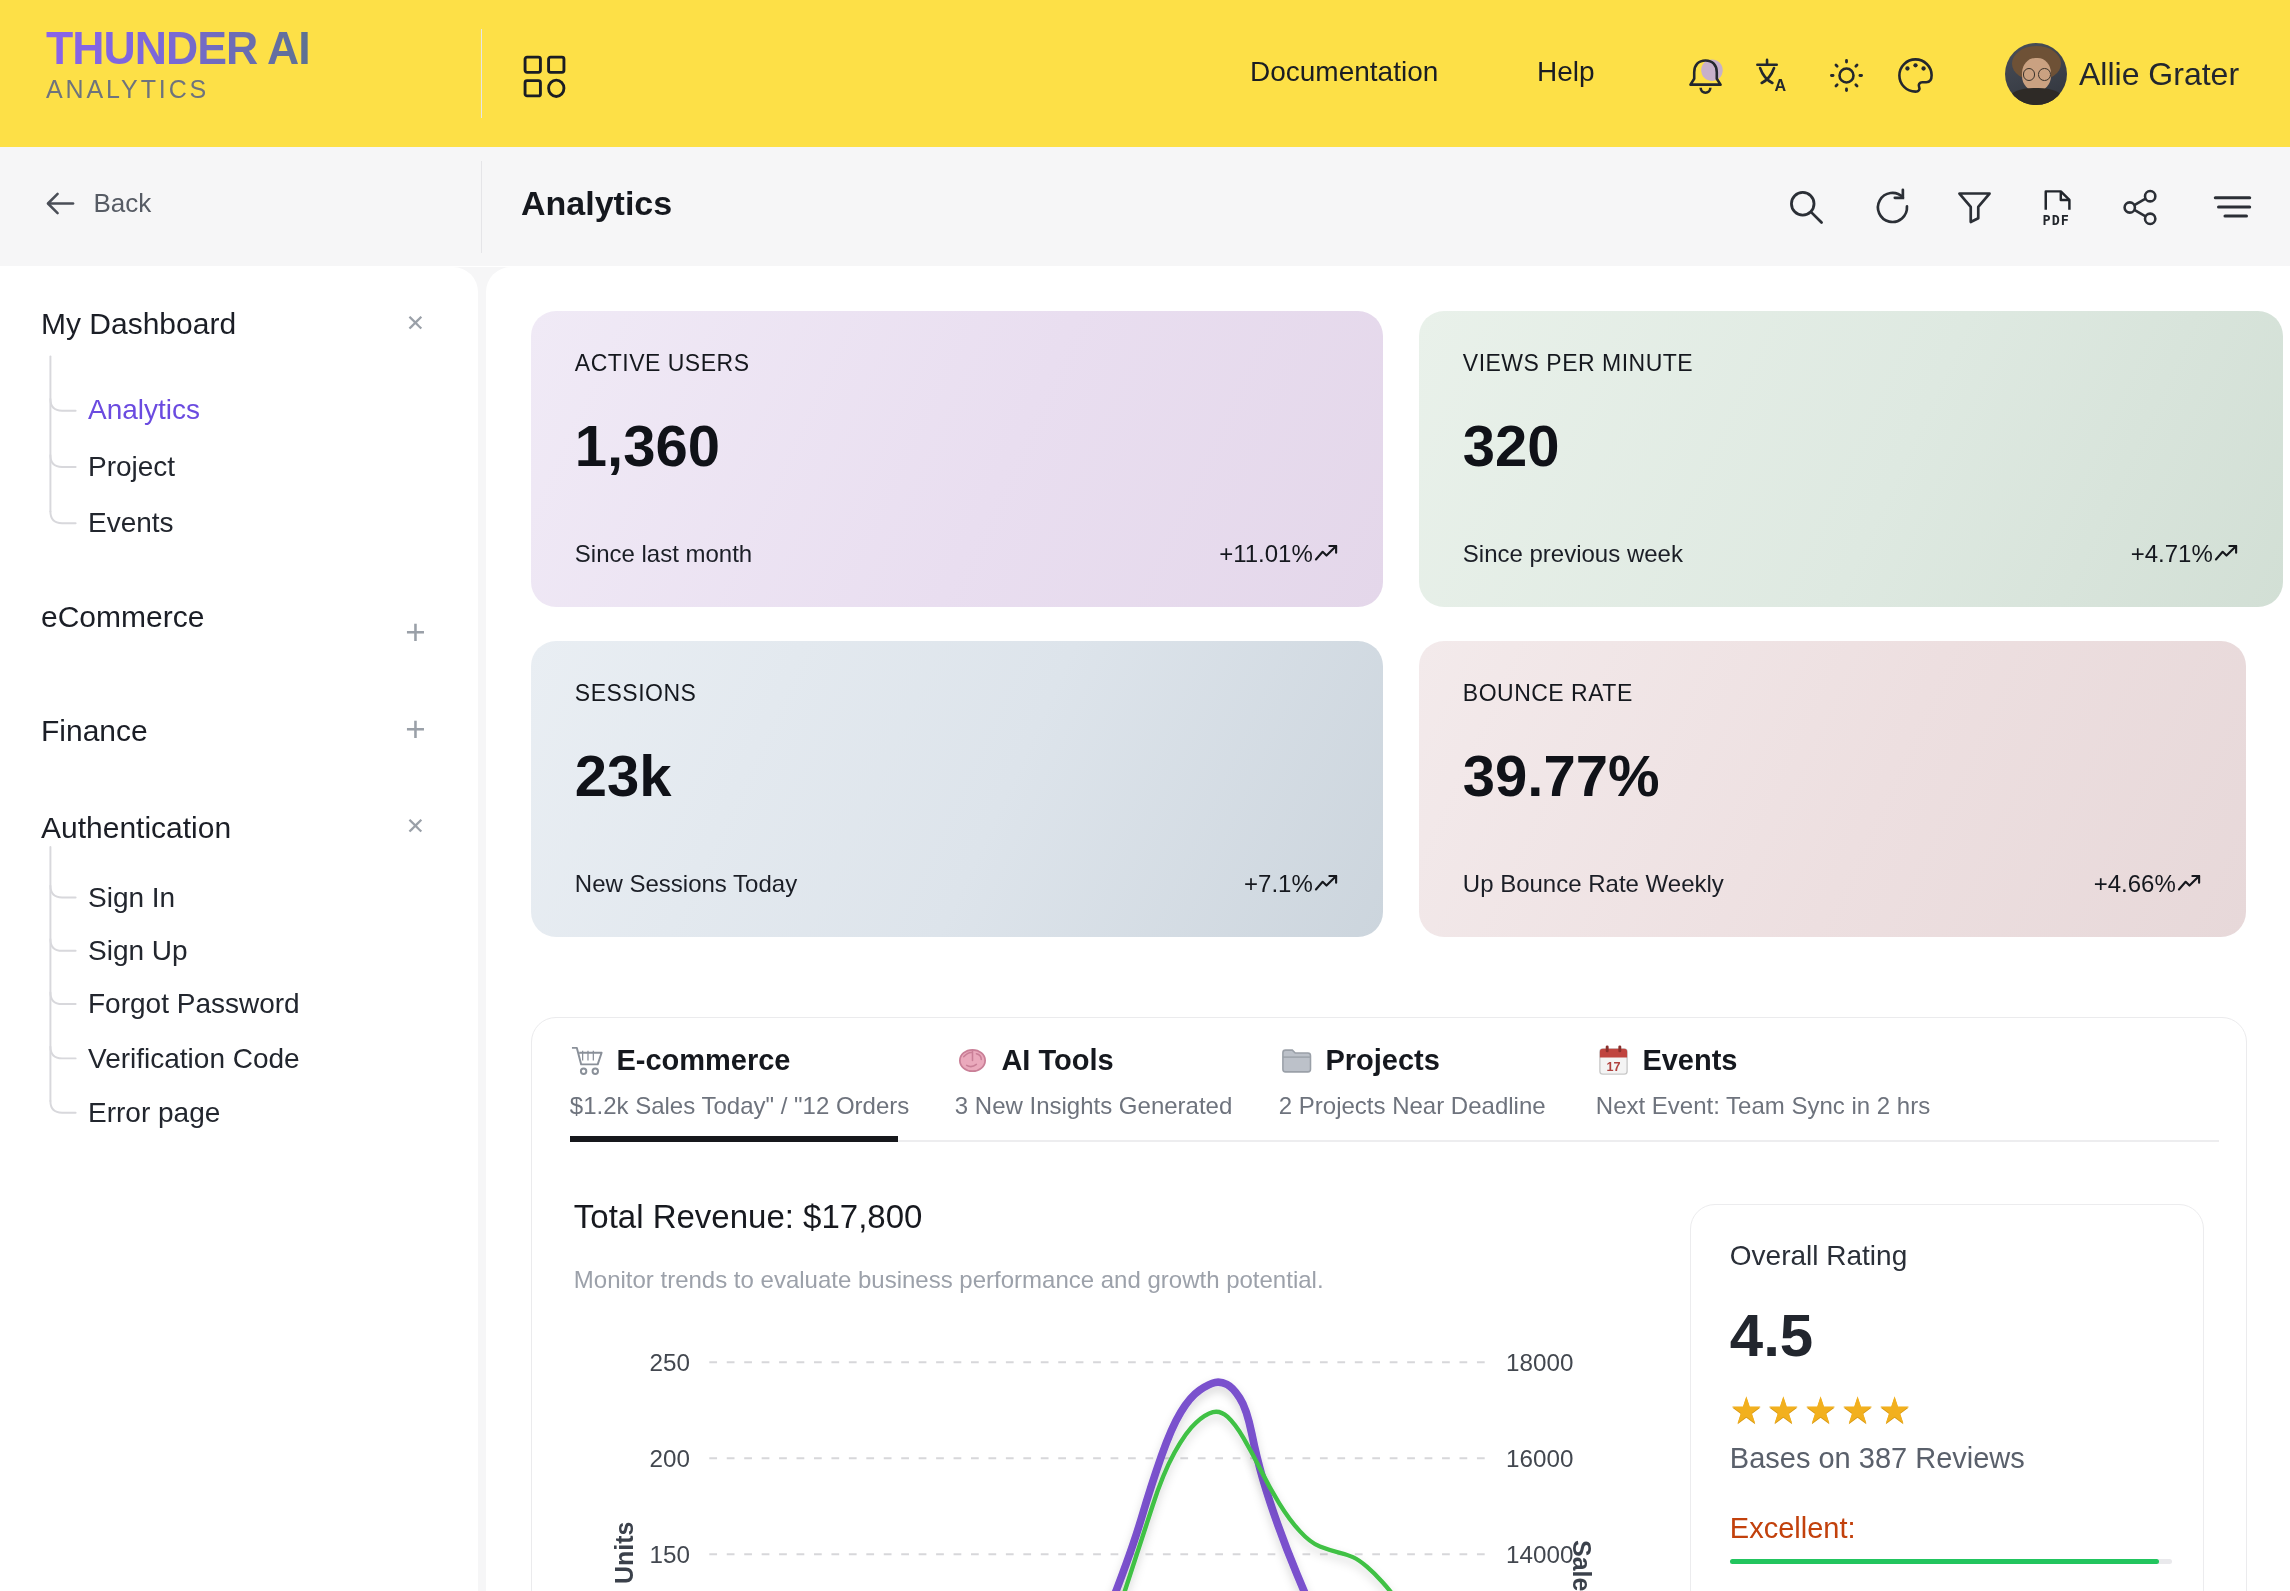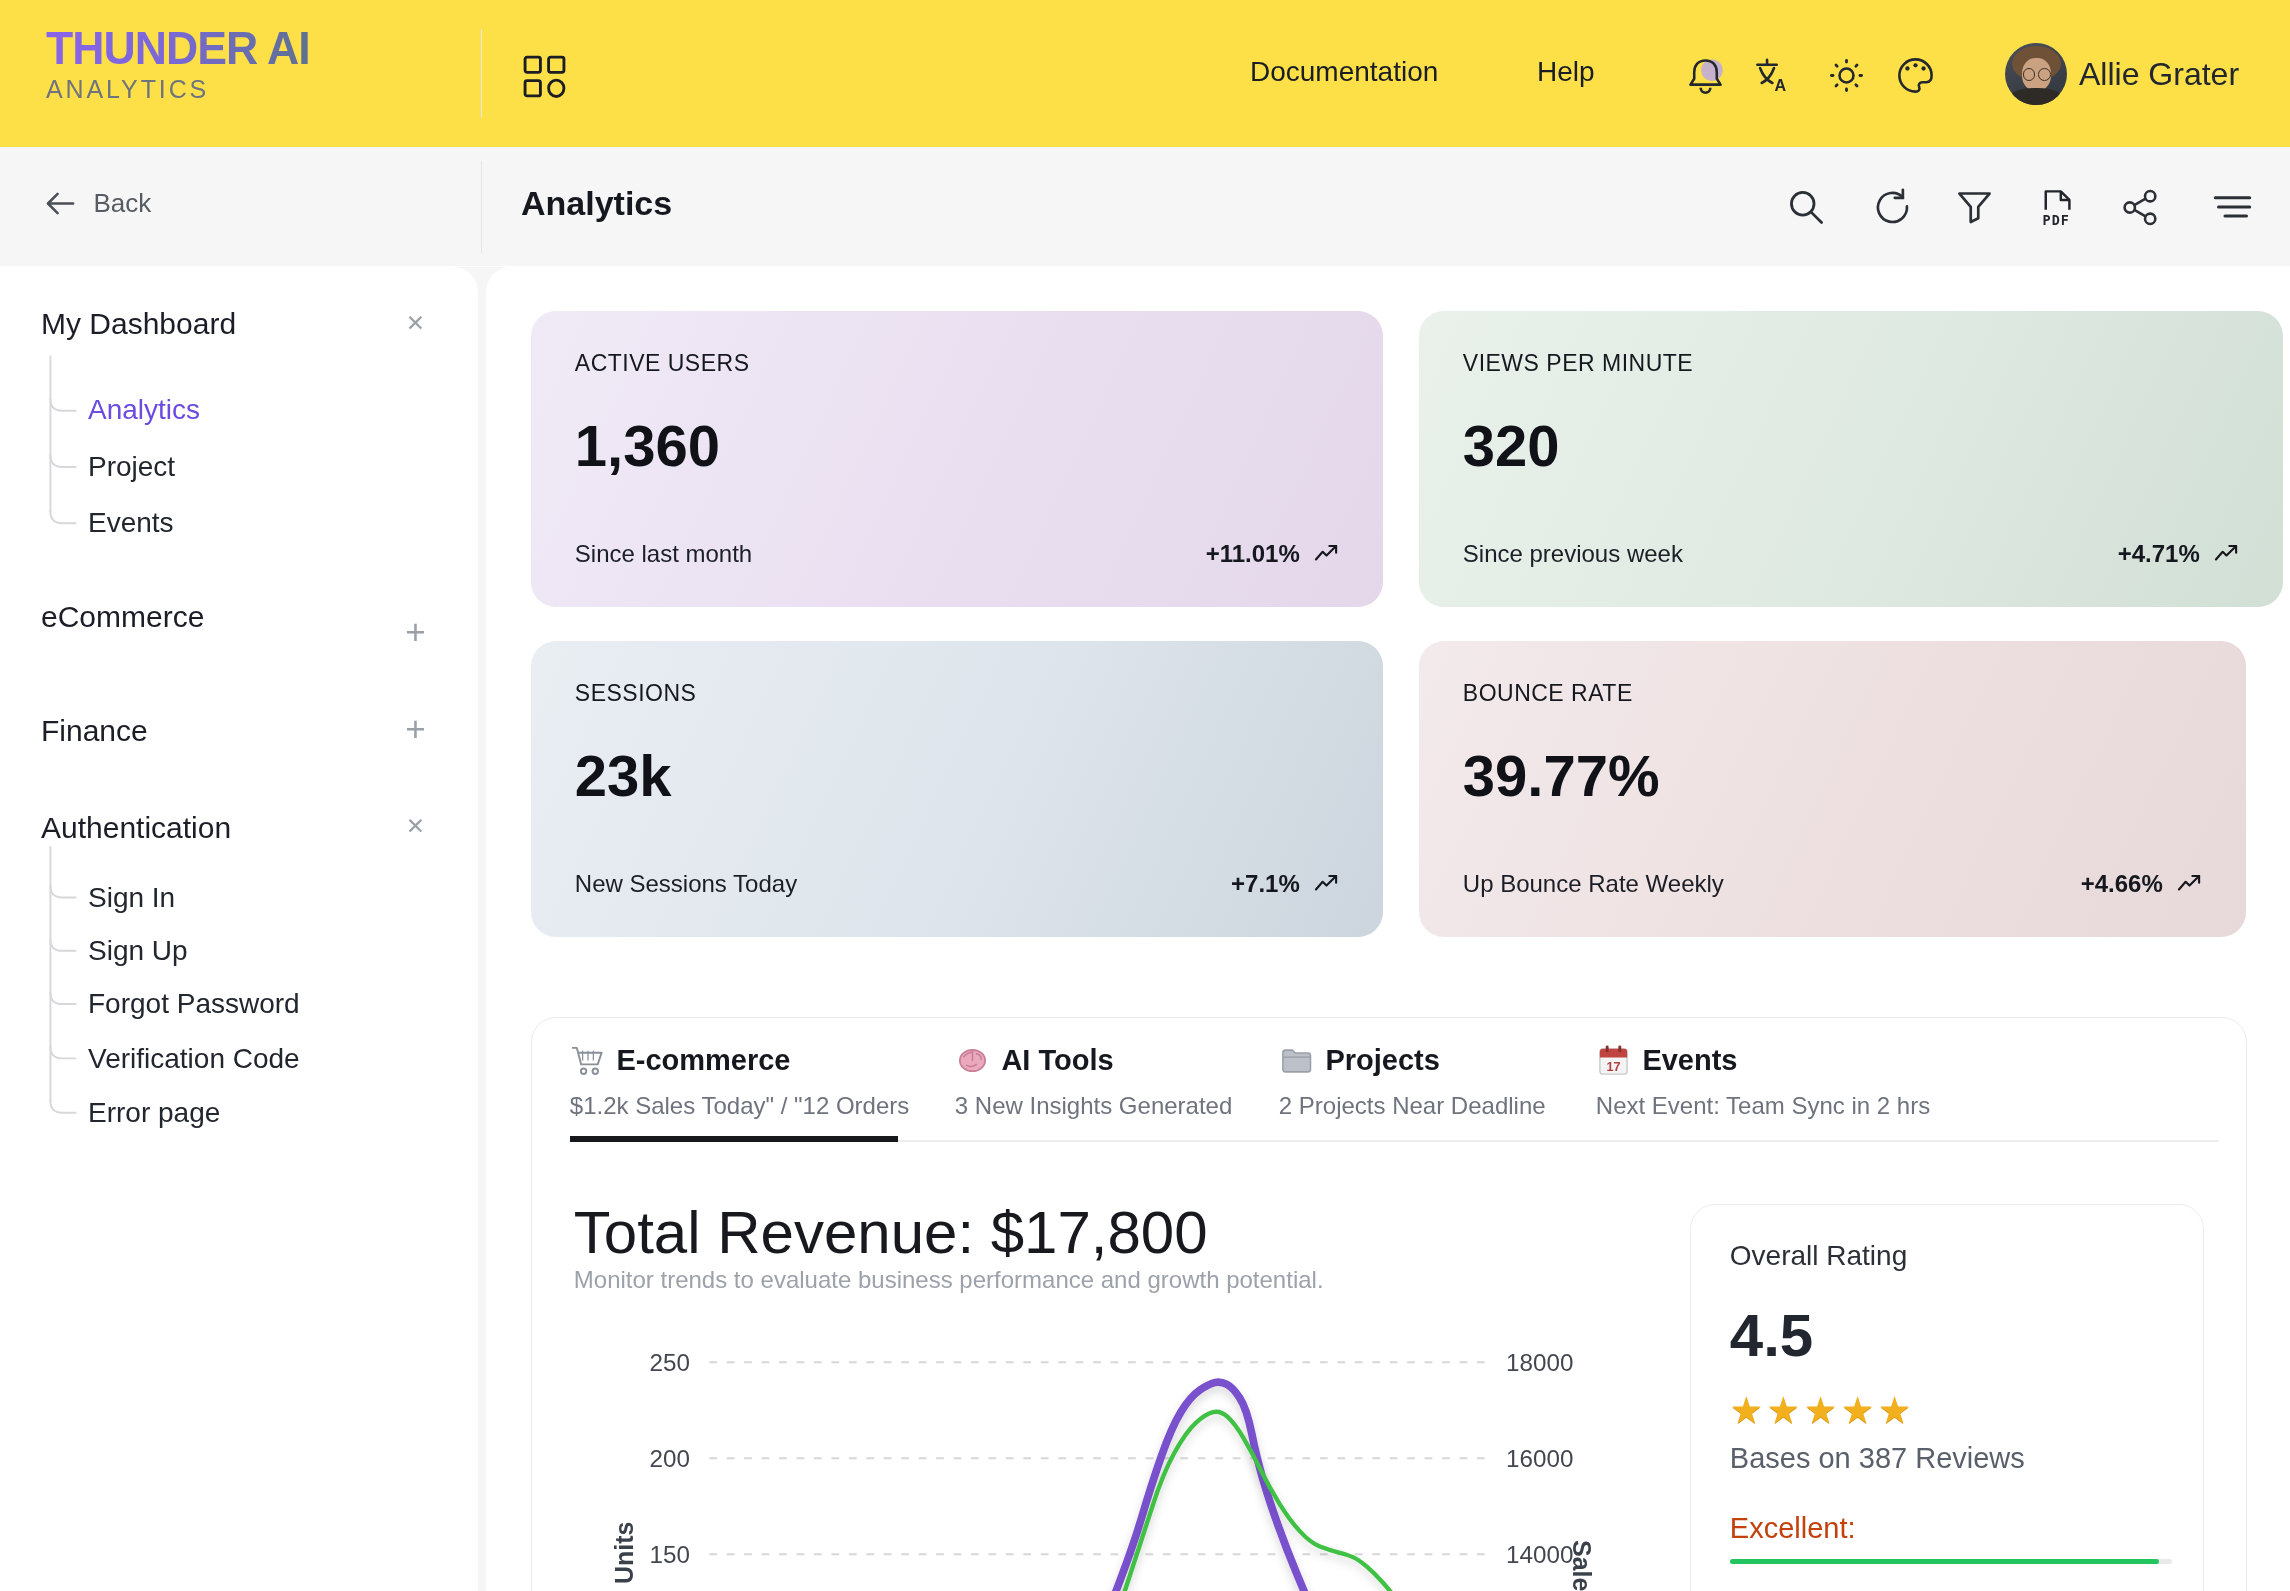--- a/index.html
+++ b/index.html
@@ -55,31 +55,31 @@
   .card{position:absolute;height:296px;border-radius:25px;padding:39px 44px 39px 44px;
         box-sizing:border-box;display:flex;flex-direction:column;}
   .card-a{left:45px; top:44px; width:852px;background:linear-gradient(115deg,#f0eaf6 0%,#e9def0 55%,#e4d7ea 100%);}
   .card-b{left:933px;top:44px; width:864px;background:linear-gradient(115deg,#e9f1ea 0%,#dee9e1 55%,#d2dfd5 100%);}
   .card-c{left:45px; top:374px;width:852px;background:linear-gradient(115deg,#e9eef3 0%,#dde4eb 55%,#ccd5dd 100%);}
   .card-d{left:933px;top:374px;width:827px;background:linear-gradient(115deg,#f3eaeb 0%,#eddfe0 55%,#e7d8d9 100%);}
   .card-label{font-size:23px;letter-spacing:0.5px;font-weight:500;color:#15181e;}
   .card-value{margin-top:35px;font-size:58px;font-weight:600;color:#101218;}
   .card-bottom{margin-top:auto;display:flex;justify-content:space-between;align-items:center;}
   .card-caption{font-size:24px;color:#1b1e26;}
-  .card-delta{display:flex;align-items:center;gap:14px;font-size:24px;font-weight:700;color:#15181e;}
+  .card-delta{display:flex;align-items:center;gap:1px;font-size:24px;font-weight:400;color:#15181e;}
 
   
   .bigpanel{position:absolute;left:45px;top:750px;width:1716px;height:873px;background:#fff;
             border:1.5px solid #ebebed;border-radius:25px;box-sizing:border-box;}
   .tab{position:absolute;top:25px;cursor:pointer;}
   .tab-title{display:flex;align-items:center;gap:11.6px;font-size:29px;font-weight:700;color:#15181e;}
   .tab-caption{margin-top:13.6px;font-size:24px;color:#6e737d;}
   .tabs-divider{position:absolute;left:38px;right:27px;top:122px;height:1.9px;background:#ededef;}
   .tabs-active{position:absolute;left:38px;top:118px;width:328px;height:5.8px;background:#16181c;}
-  .rev-title{position:absolute;left:42px;top:180px;font-size:60px;font-weight:400;color:#17191f;}
+  .rev-title{position:absolute;left:42px;top:180px;font-size:33px;font-weight:400;color:#17191f;}
   .rev-sub{position:absolute;left:42px;top:248px;font-size:24px;color:#9ca1aa;}
   .rev-btn{position:absolute;left:876px;top:190px;width:243px;height:74px;border:2.4px solid #7c5cd6;
            border-radius:43px;display:flex;align-items:center;justify-content:center;
            font-size:26px;color:#6a4ad8;background:#fff;cursor:pointer;}
   .chart-wrap{position:absolute;left:12.6px;top:322px;width:1106px;height:252px;}
   .ylabel-left{position:absolute;left:78px;top:580px;transform:rotate(-90deg);transform-origin:left top;
                font-size:25px;font-weight:700;color:#3b414b;white-space:nowrap;}
   .ylabel-right{position:absolute;left:1064px;top:522px;transform:rotate(90deg);transform-origin:left top;
                font-size:25px;font-weight:700;color:#3b414b;white-space:nowrap;}
 

